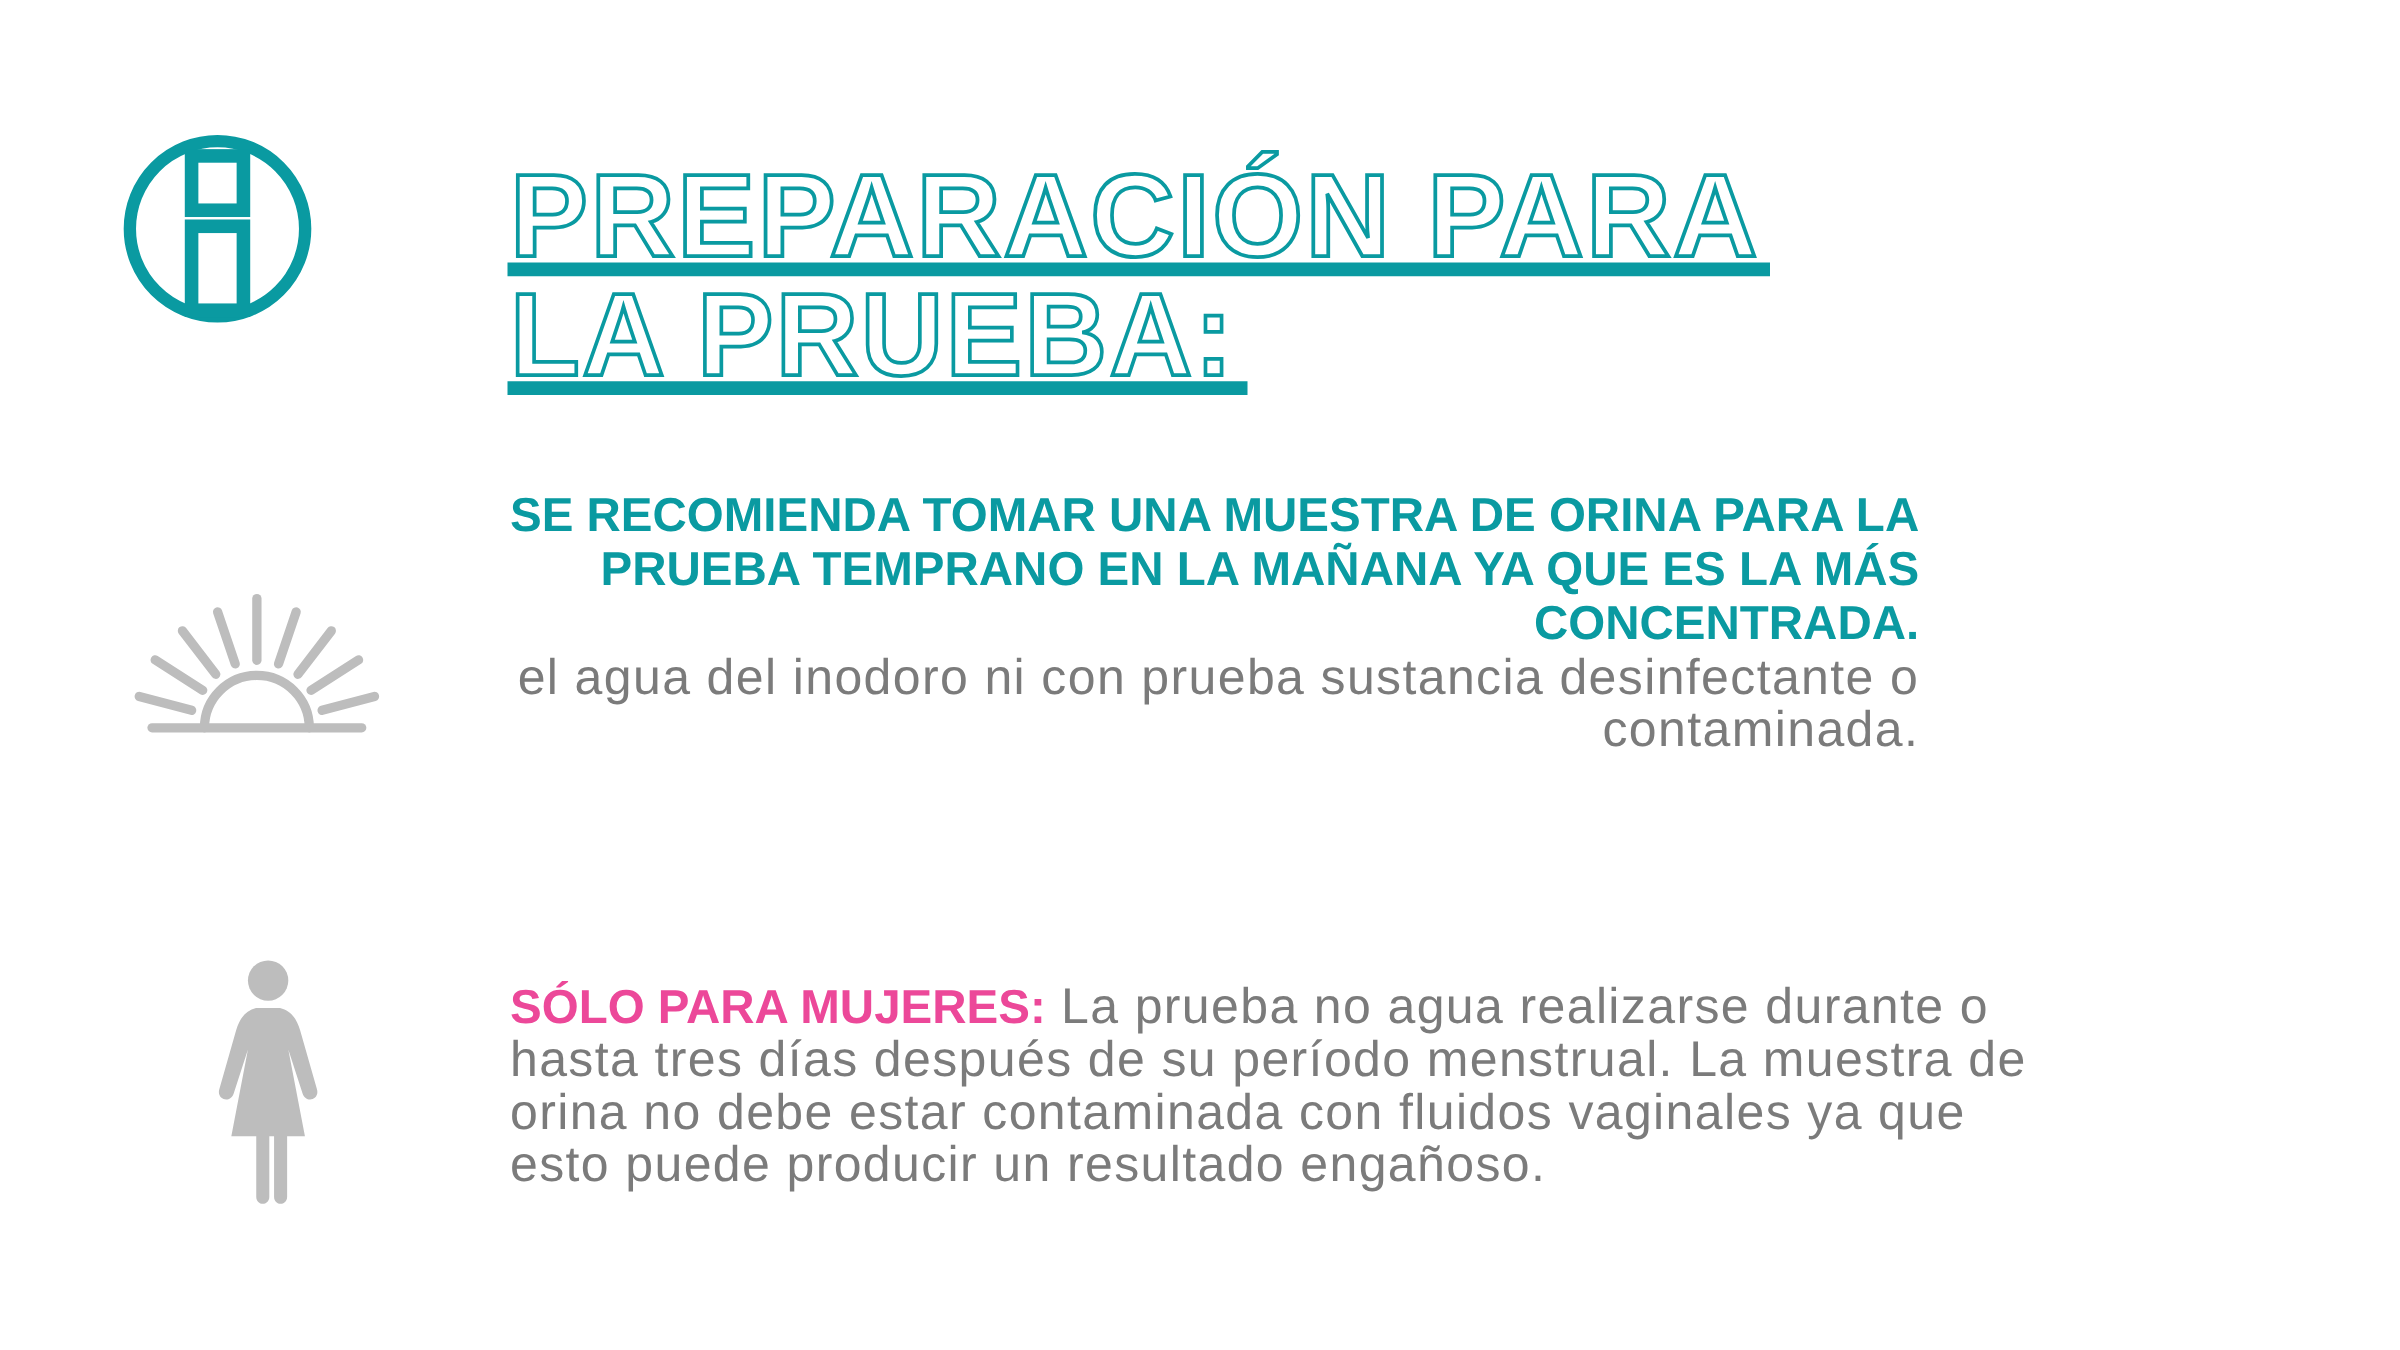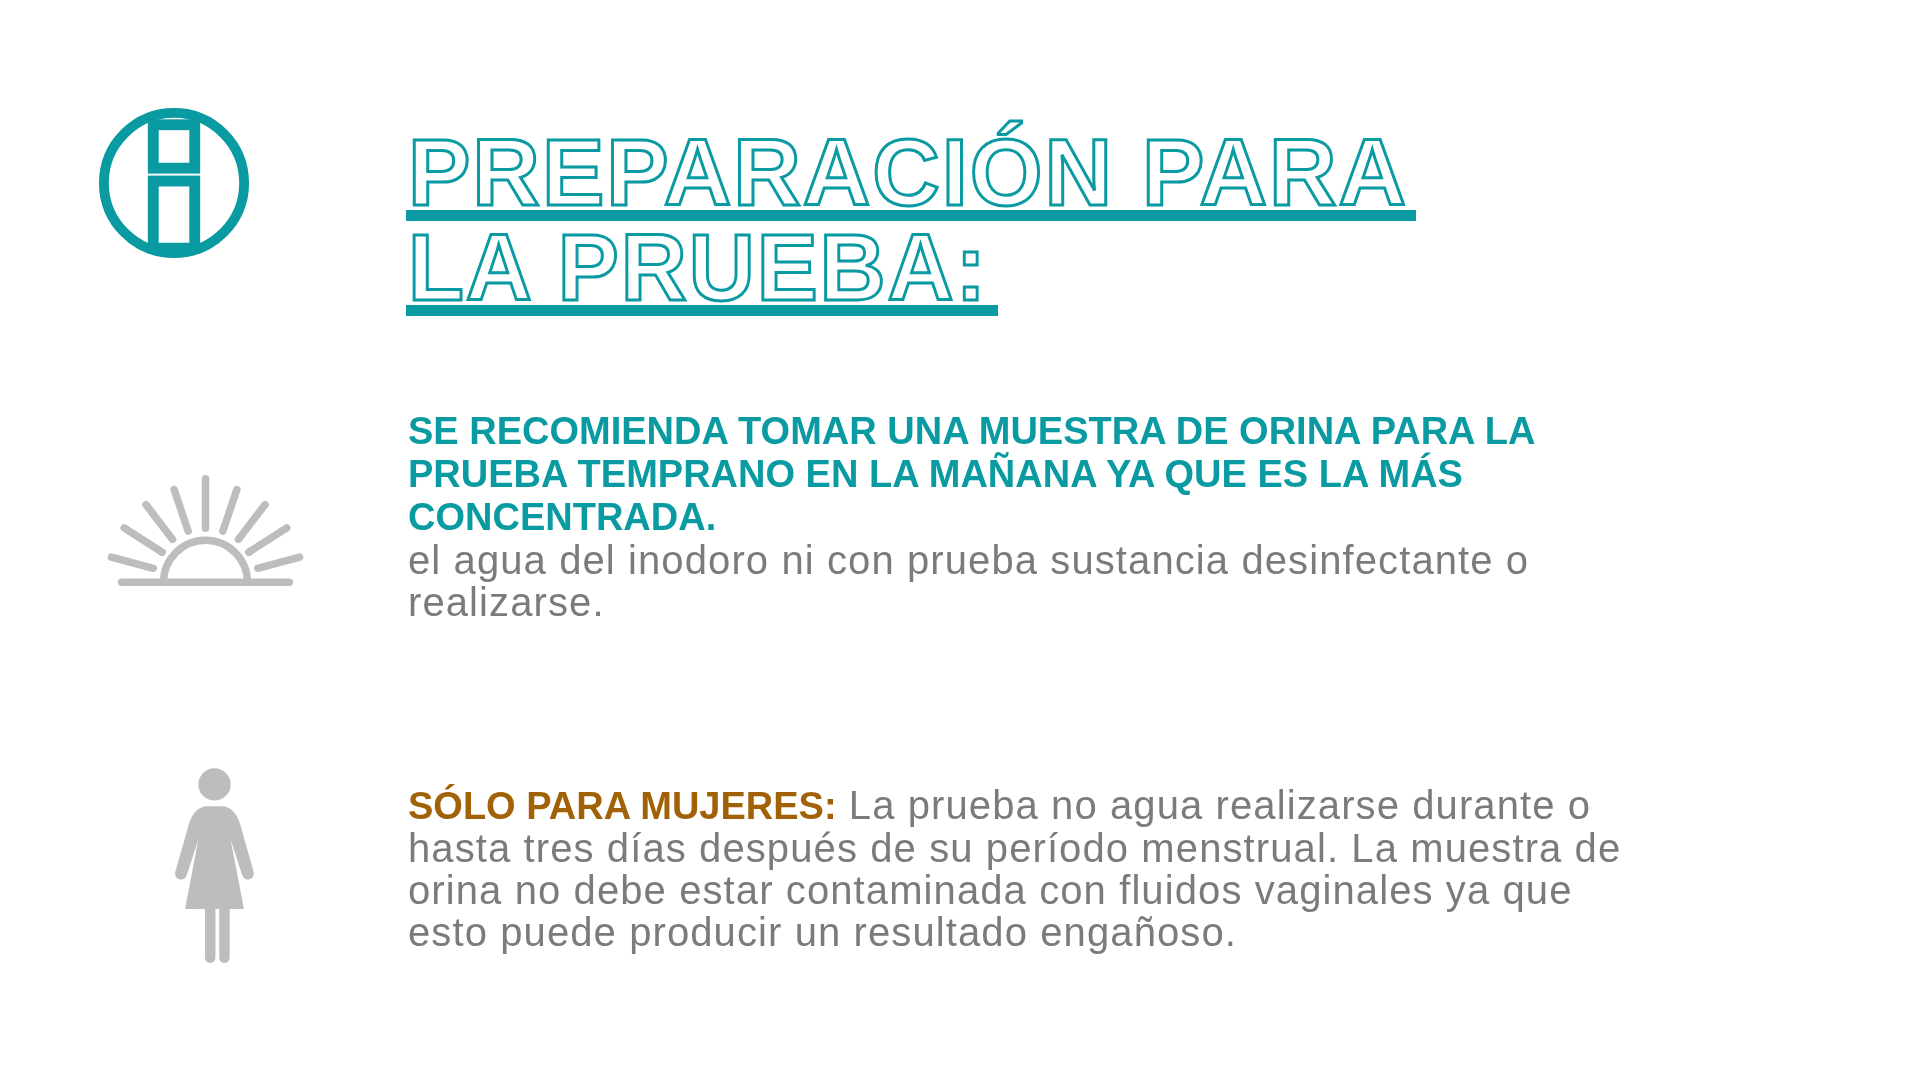--- a/index.html
+++ b/index.html
@@ -23,21 +23,21 @@
   .title-underline{position:absolute;height:11px;background:#0a9aa1;}
   
   .text-block{position:absolute;left:408px;white-space:nowrap;}
   .h-line{
     font-size:38px;line-height:43px;font-weight:bold;color:#0a9aa1;letter-spacing:0px;
   }
   .b-line{
     font-size:40px;line-height:42px;font-weight:normal;color:#7b7b7b;letter-spacing:1.1px;
   }
   .inline-label{
-    font-size:38px;font-weight:bold;color:#a16207;letter-spacing:0px;
+    font-size:38px;font-weight:bold;color:#ec4899;letter-spacing:0px;
   }
   
   .sunrise-icon{position:absolute;left:103px;top:468px;width:205px;height:140px;}
   .woman-icon{position:absolute;left:167px;top:762px;width:95px;height:214px;}
 </style>
 </head>
 <body>
 
 <div class="page">
 
@@ -66,26 +66,26 @@
       <line x1="145.3" y1="54" x2="173.9" y2="16.7"></line>
       <line x1="128.6" y1="45.1" x2="143.7" y2="0.5"></line>
       <line x1="110" y1="42" x2="110" y2="-11"></line>
       <line x1="91.4" y1="45.1" x2="76.3" y2="0.5"></line>
       <line x1="74.7" y1="54" x2="46.1" y2="16.7"></line>
       <line x1="63.5" y1="67.8" x2="22.7" y2="41.7"></line>
       <line x1="54" y1="85" x2="9" y2="73"></line>
     </g>
   </svg>
 
-  <div class="text-block" style="top:410px;">
+  <div class="text-block" style="top:392px;text-align:right;">
     <div class="h-line">SE RECOMIENDA TOMAR UNA MUESTRA DE ORINA PARA LA</div>
     <div class="h-line">PRUEBA TEMPRANO EN LA MAÑANA YA QUE ES LA MÁS</div>
     <div class="h-line">CONCENTRADA.</div>
     <div class="b-line">el agua del inodoro ni con prueba sustancia desinfectante o</div>
-    <div class="b-line">realizarse.</div>
+    <div class="b-line">contaminada.</div>
   </div>
 
   <svg class="woman-icon" viewBox="0 0 100 220">
     <g fill="#bdbdbd">
       <circle cx="50" cy="21" r="17"></circle>
       <path d="M40 44
                C 31 46, 26 53, 23 63
                L 9 112
                C 6 121, 18 125, 21 116
                L 33 79

